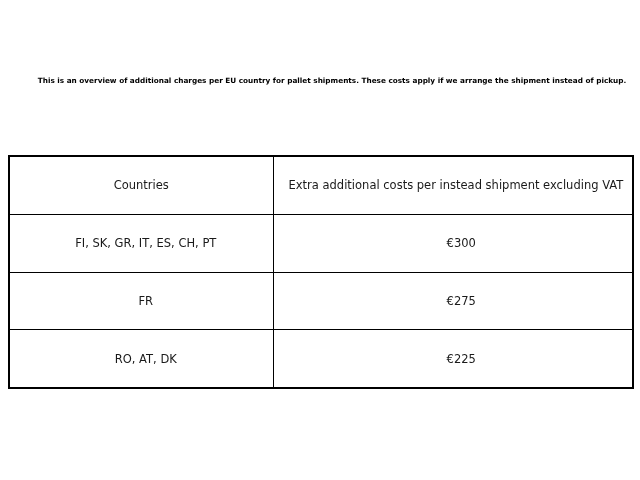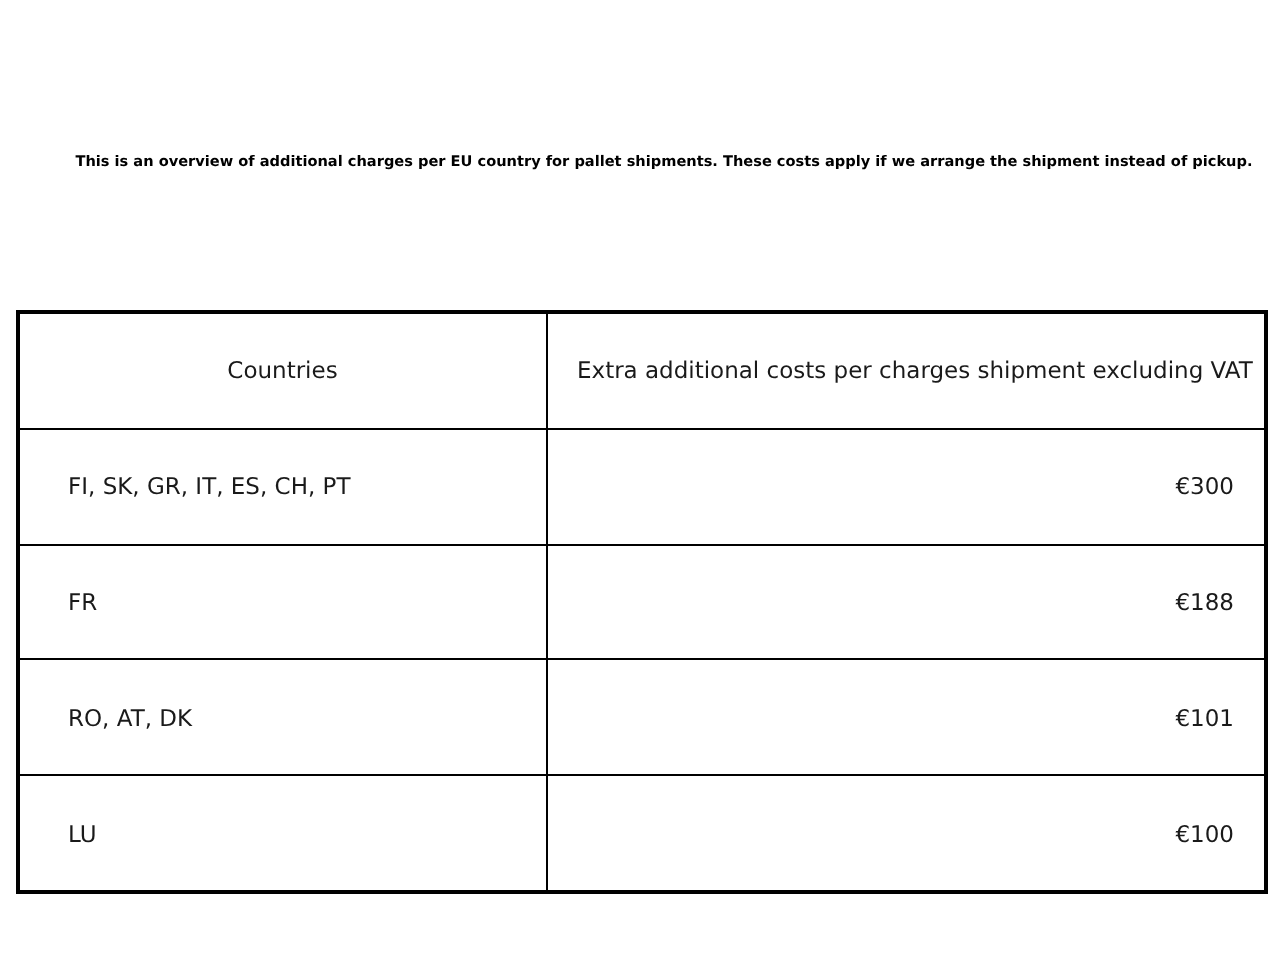--- a/index.html
+++ b/index.html
@@ -45,59 +45,55 @@
     padding: 15px;
     font-weight: normal;
     vertical-align: middle;
     overflow: hidden;
     white-space: nowrap;
   }
   .charges-table th {
     text-align: center;
   }
   .cell-countries {
-    text-align: left;
+    text-align: center;
     padding-left: 24px !important;
   }
   .cell-cost {
-    text-align: right;
+    text-align: center;
     padding-left: 32px !important;
   }
 </style>
 </head>
 <body>
 
 <div>
 
   <p class="description">This is an overview of additional charges per EU country for pallet shipments. These costs apply if we arrange the shipment instead of pickup.</p>
 
   <table class="charges-table">
     <colgroup>
       <col style="width:264px">
       <col style="width:360px">
     </colgroup>
     <thead>
       <tr>
         <th>Countries</th>
-        <th>Extra additional costs per charges shipment excluding VAT</th>
+        <th>Extra additional costs per instead shipment excluding VAT</th>
       </tr>
     </thead>
     <tbody>
       <tr>
         <td class="cell-countries">FI, SK, GR, IT, ES, CH, PT</td>
         <td class="cell-cost">€300</td>
       </tr>
       <tr>
         <td class="cell-countries">FR</td>
-        <td class="cell-cost">€188</td>
+        <td class="cell-cost">€275</td>
       </tr>
       <tr>
         <td class="cell-countries">RO, AT, DK</td>
-        <td class="cell-cost">€101</td>
-      </tr>
-      <tr>
-        <td class="cell-countries">LU</td>
-        <td class="cell-cost">€100</td>
+        <td class="cell-cost">€225</td>
       </tr>
     </tbody>
   </table>
 
 </div>
 
 </body></html>

